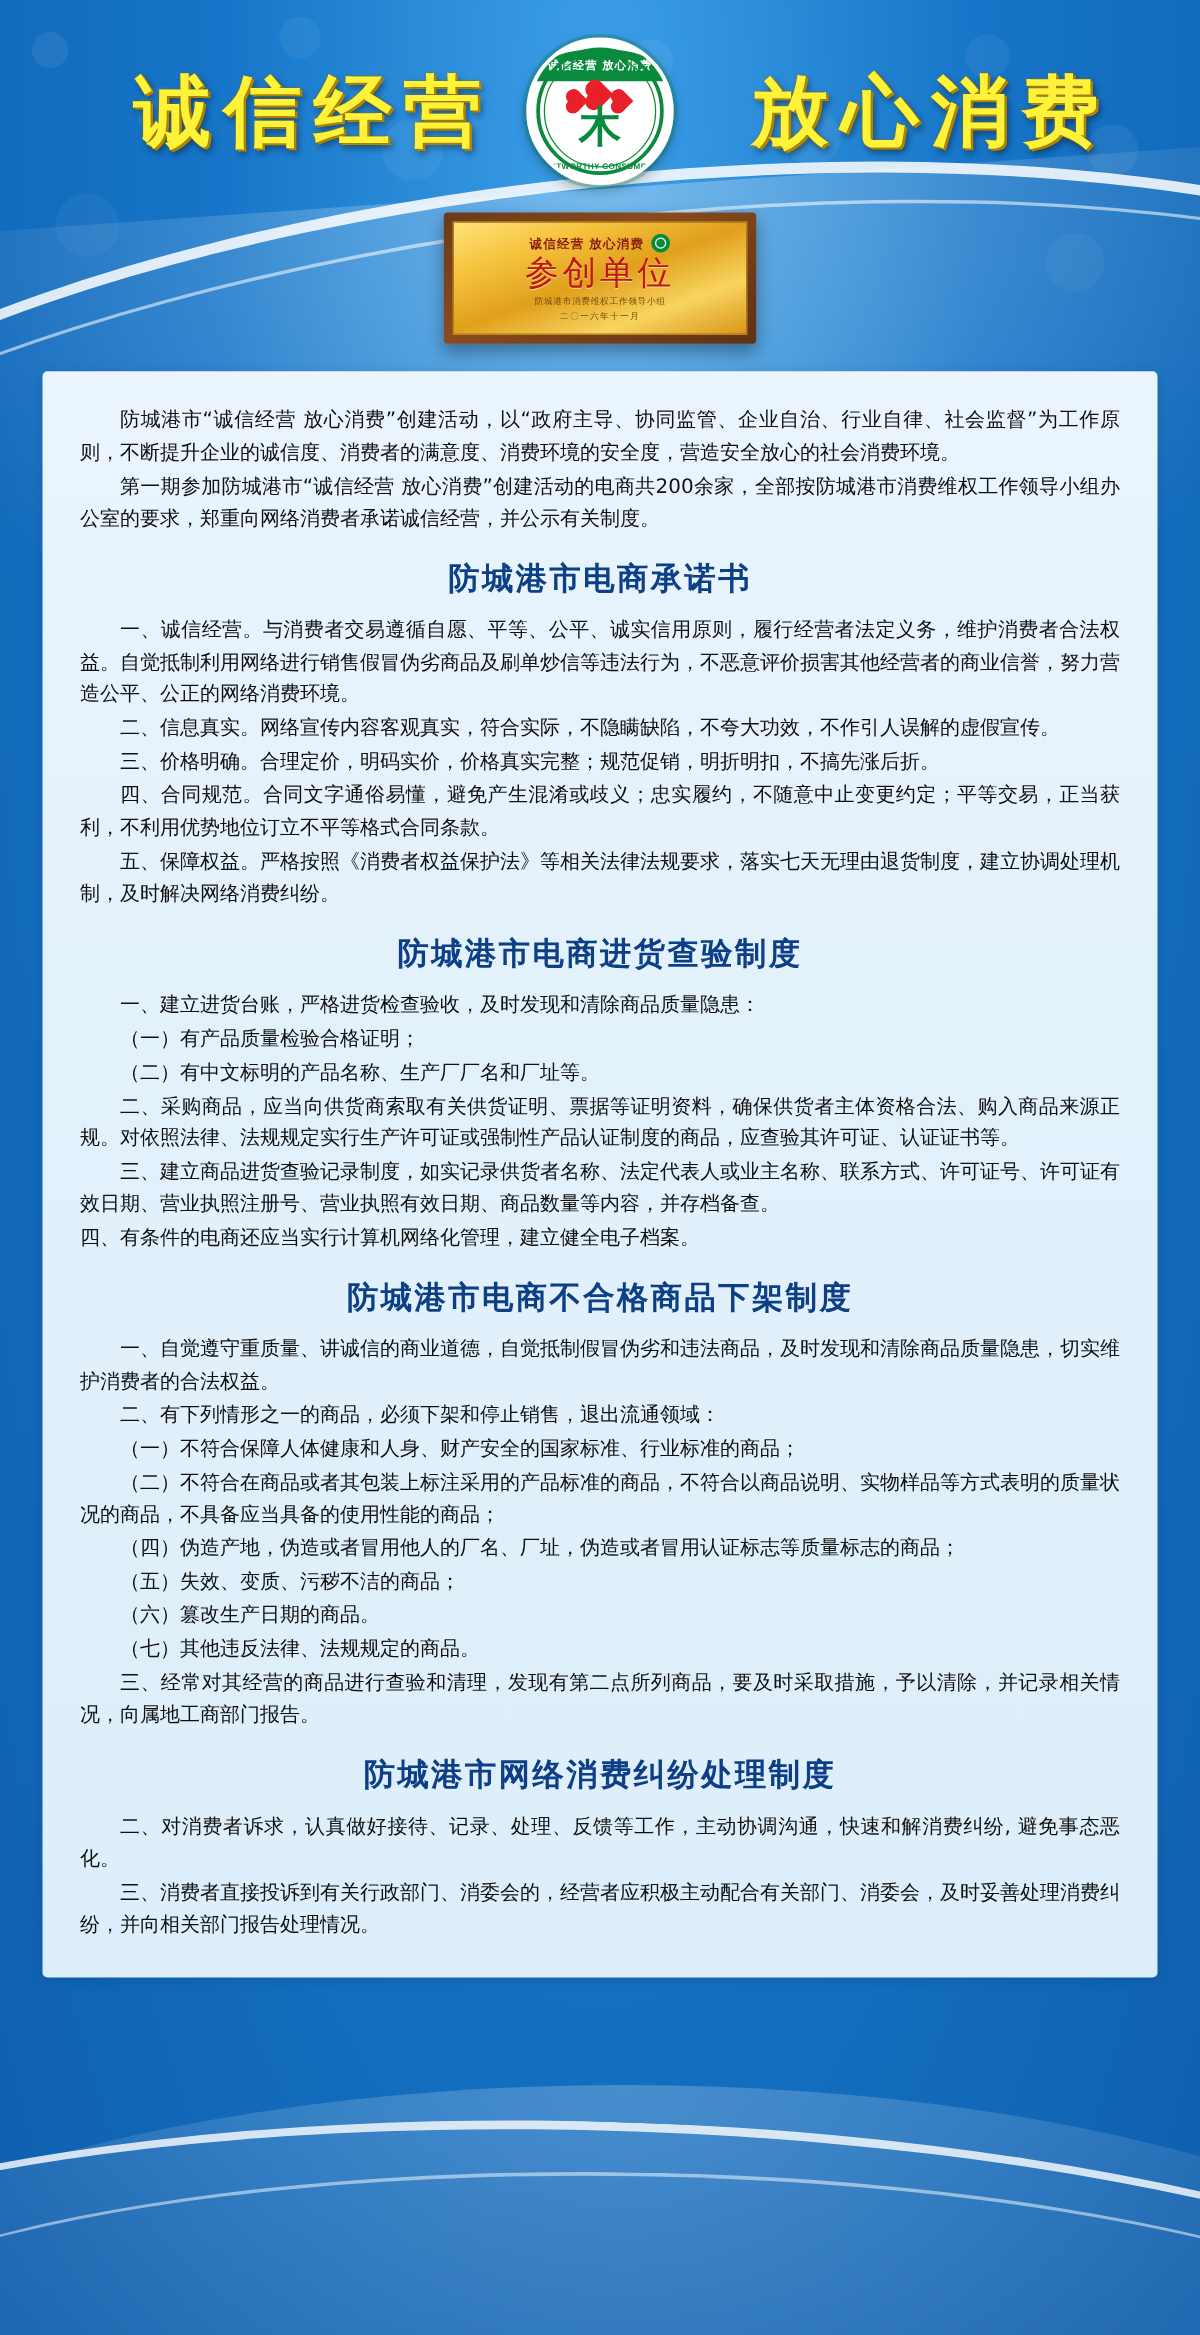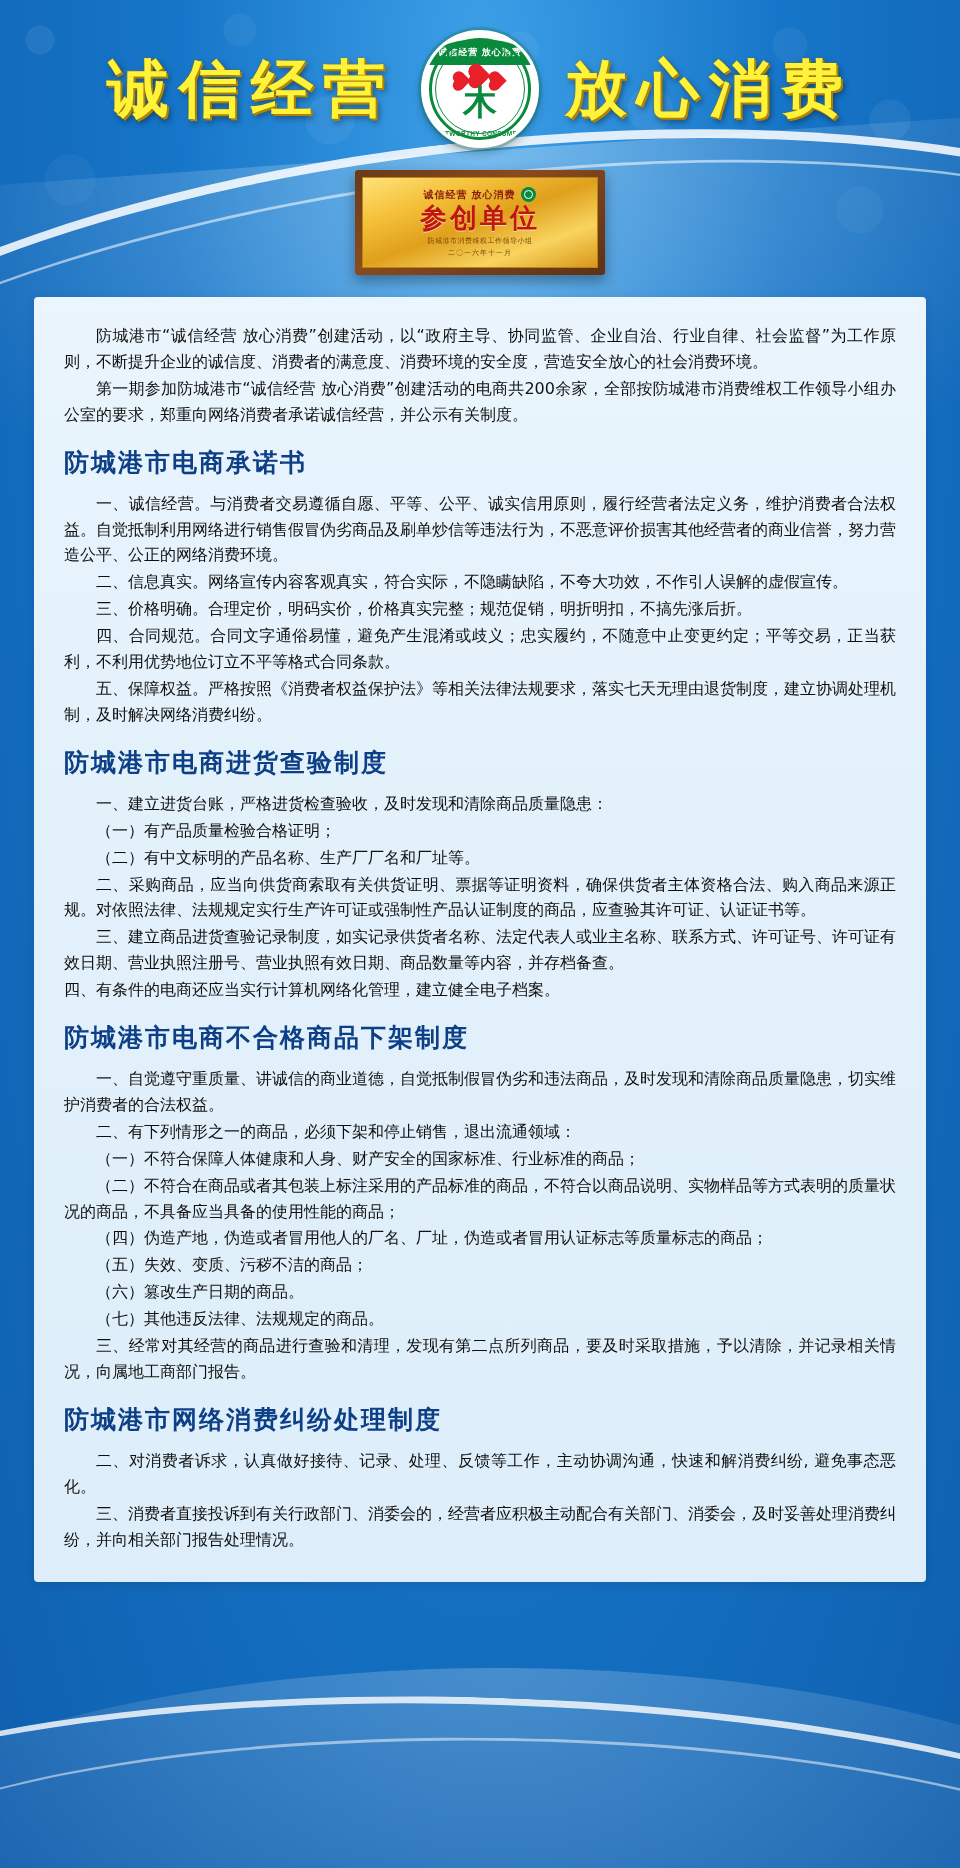--- a/index.html
+++ b/index.html
@@ -87,20 +87,21 @@
     font-family: "DejaVu Sans", "Liberation Sans", sans-serif;
     font-size: 62px;
     font-weight: bold;
     letter-spacing: 10px;
     color: #fff33a;
     text-shadow:
       0 0 2px #8f6b00,
       2px 2px 0 #b88700,
       3px 4px 6px rgba(0,0,0,0.45);
     white-space: nowrap;
+    margin-left: 36px;
   }
   .logo-badge {
     width: 118px; height: 118px;
     border-radius: 50%;
     background: #ffffff;
     border: 3px solid #ffffff;
     box-shadow: 0 0 0 3px rgba(0,120,60,0.25), 0 4px 10px rgba(0,0,0,0.3);
     position: relative;
     flex: none;
     overflow: hidden;
@@ -196,21 +197,21 @@
   }
   .plaque-top .mini-logo {
     width: 15px; height: 15px; border-radius: 50%;
     background: #0a8a3c; position: relative;
   }
   .plaque-top .mini-logo:after {
     content: ""; position: absolute; inset: 3px; border-radius: 50%;
     border: 1px solid #fff;
   }
   .plaque-main {
-    font-size: 27px; font-weight: bold; color: #c0160d;
+    font-size: 27px; font-weight: normal; color: #c0160d;
     letter-spacing: 3px;
     text-shadow: 0 1px 0 rgba(255,255,255,0.55);
     line-height: 1.1;
     text-align: right;
   }
   .plaque-sub {
     font-size: 7px; color: #7a4c0a; letter-spacing: .5px;
   }
   .plaque-date {
     font-size: 7px; color: #7a4c0a; letter-spacing: 1px;
@@ -230,21 +231,21 @@
   }
   .content p {
     font-size: 16px;
     line-height: 1.62;
     text-align: justify;
     color: #101010;
     margin-bottom: 1px;
   }
   .content p.ind { text-indent: 2em; }
   h2.sec {
-    text-align: left;
+    text-align: center;
     font-size: 25px;
     font-weight: bold;
     color: #0d3f86;
     letter-spacing: 2px;
     margin: 18px 0 12px 0;
     font-family: "DejaVu Sans", "Liberation Sans", sans-serif;
   }
 
   
   .bottom-deco {

